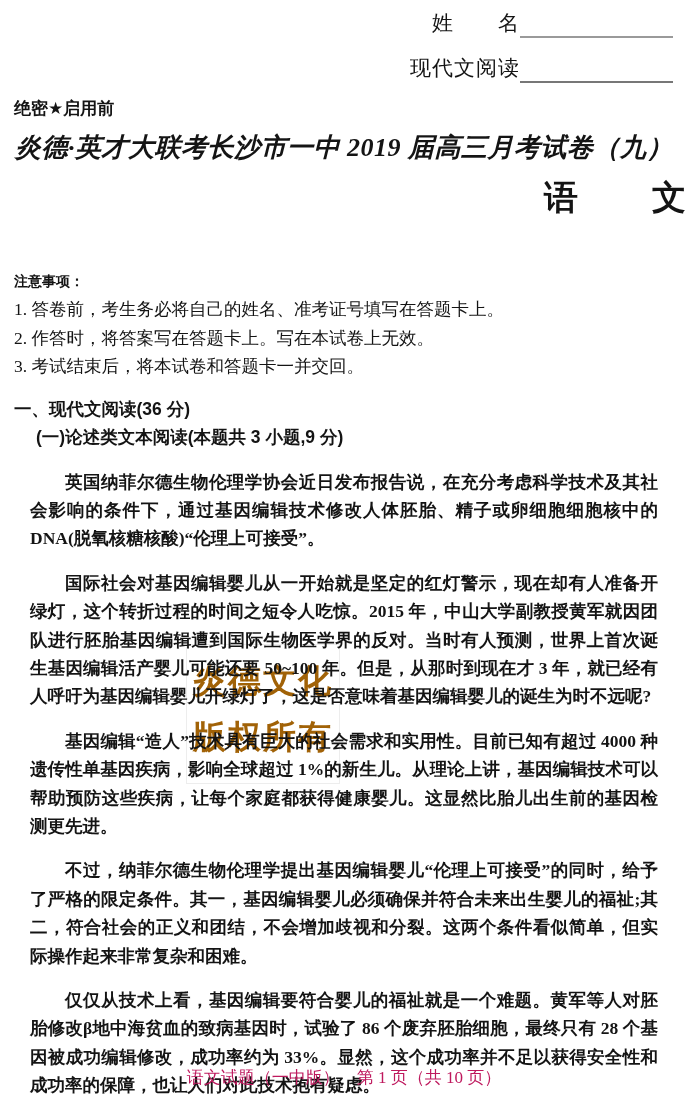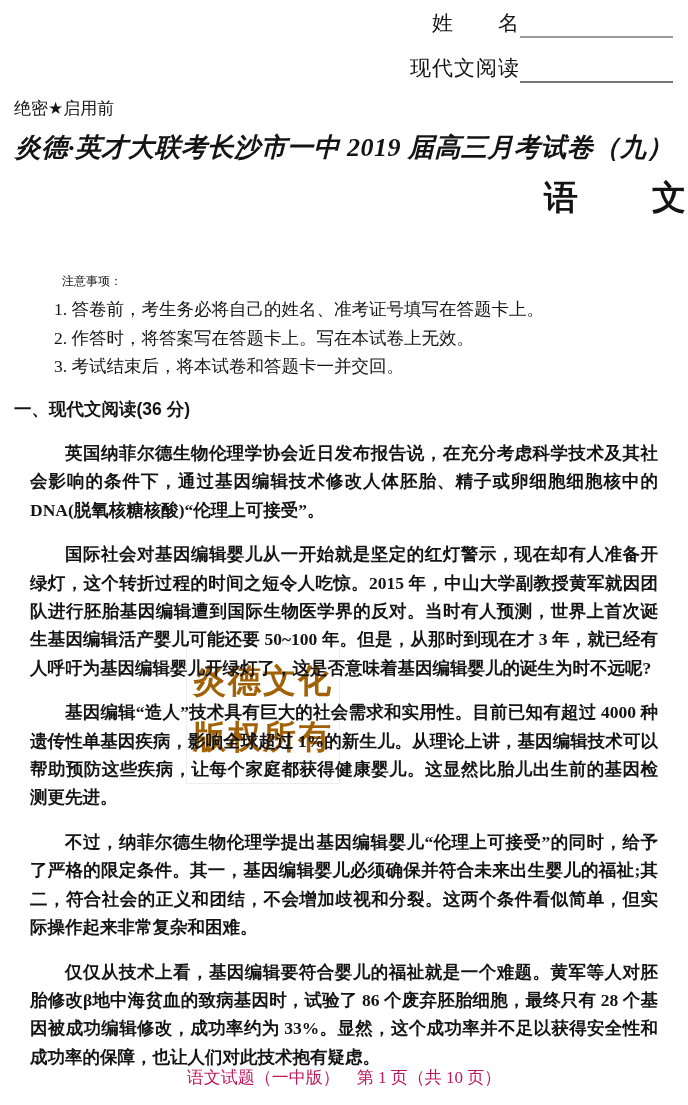--- a/index.html
+++ b/index.html
@@ -9,28 +9,28 @@
     font-family:"Liberation Serif","DejaVu Serif",serif;
   }
   .content{position:relative;z-index:1;}
   
   .header-fields{padding:8px 15px 0 0;display:flex;flex-direction:column;align-items:flex-end;row-gap:15px;}
   .field-row{display:flex;align-items:flex-end;font-size:21px;line-height:30px;}
   .field-label{letter-spacing:1px;}
   .field-line{display:inline-block;width:153px;height:27px;border-bottom:2px solid #9a9a9a;}
   .field-line.darker{border-bottom-color:#777;}
   
-  .secret{font-family:"Liberation Sans","DejaVu Sans",sans-serif;font-weight:normal;font-size:17px;margin:14px 0 0 14px;}
+  .secret{font-family:"Liberation Sans","DejaVu Sans",sans-serif;font-weight:bold;font-size:17px;margin:14px 0 0 14px;}
   
   .title{margin:10px 8px 4px;text-align:center;font-size:26px;font-weight:bold;letter-spacing:0.5px;font-style:italic;}
   .subject{margin:10px 0 0;text-align:right;font-size:34px;font-weight:bold;letter-spacing:2px;}
   
   .notice{margin:46px 14px 0;font-size:17.5px;}
-  .notice-head{font-family:"Liberation Sans","DejaVu Sans",sans-serif;font-weight:normal;font-size:12px;line-height:28px;margin-left:48px;}
-  .notice-items .notice-item{margin-left:40px;line-height:28.5px;}
+  .notice-head{font-family:"Liberation Sans","DejaVu Sans",sans-serif;font-weight:bold;font-size:14px;line-height:28px;}
+  .notice-items .notice-item{line-height:28.5px;}
   
   .section-block{margin:14px 14px 0;font-size:17.5px;}
   .sec-main{font-family:"Liberation Sans","DejaVu Sans",sans-serif;font-weight:bold;line-height:28.5px;}
   .sec-sub{font-family:"Liberation Sans","DejaVu Sans",sans-serif;font-weight:bold;line-height:28.5px;margin-left:22px;}
   .sec-instruction{line-height:28.5px;margin-left:22px;}
   
   .passage{margin:0 14px;font-size:17.5px;}
   .passage .para{margin:16px;text-indent:2em;text-align:justify;line-height:28.4px;font-weight:bold;}
   
   .watermark{
@@ -76,20 +76,21 @@
       <div class="notice-head">注意事项：</div>
       <div class="notice-items">
           <div class="notice-item">1. 答卷前，考生务必将自己的姓名、准考证号填写在答题卡上。</div>
           <div class="notice-item">2. 作答时，将答案写在答题卡上。写在本试卷上无效。</div>
           <div class="notice-item">3. 考试结束后，将本试卷和答题卡一并交回。</div>
         </div>
     </div>
 
     <div class="section-block">
       <div class="sec-main">一、现代文阅读(36 分)</div>
+      <div class="sec-sub">(一)论述类文本阅读(本题共 3 小题,9 分)</div>
     </div>
 
     <div class="passage">
         <div class="para">英国纳菲尔德生物伦理学协会近日发布报告说，在充分考虑科学技术及其社会影响的条件下，通过基因编辑技术修改人体胚胎、精子或卵细胞细胞核中的 DNA(脱氧核糖核酸)“伦理上可接受”。</div>
         <div class="para">国际社会对基因编辑婴儿从一开始就是坚定的红灯警示，现在却有人准备开绿灯，这个转折过程的时间之短令人吃惊。2015 年，中山大学副教授黄军就因团队进行胚胎基因编辑遭到国际生物医学界的反对。当时有人预测，世界上首次诞生基因编辑活产婴儿可能还要 50~100 年。但是，从那时到现在才 3 年，就已经有人呼吁为基因编辑婴儿开绿灯了，这是否意味着基因编辑婴儿的诞生为时不远呢?</div>
         <div class="para">基因编辑“造人”技术具有巨大的社会需求和实用性。目前已知有超过 4000 种遗传性单基因疾病，影响全球超过 1%的新生儿。从理论上讲，基因编辑技术可以帮助预防这些疾病，让每个家庭都获得健康婴儿。这显然比胎儿出生前的基因检测更先进。</div>
         <div class="para">不过，纳菲尔德生物伦理学提出基因编辑婴儿“伦理上可接受”的同时，给予了严格的限定条件。其一，基因编辑婴儿必须确保并符合未来出生婴儿的福祉;其二，符合社会的正义和团结，不会增加歧视和分裂。这两个条件看似简单，但实际操作起来非常复杂和困难。</div>
         <div class="para">仅仅从技术上看，基因编辑要符合婴儿的福祉就是一个难题。黄军等人对胚胎修改β地中海贫血的致病基因时，试验了 86 个废弃胚胎细胞，最终只有 28 个基因被成功编辑修改，成功率约为 33%。显然，这个成功率并不足以获得安全性和成功率的保障，也让人们对此技术抱有疑虑。</div>
       </div>
 

